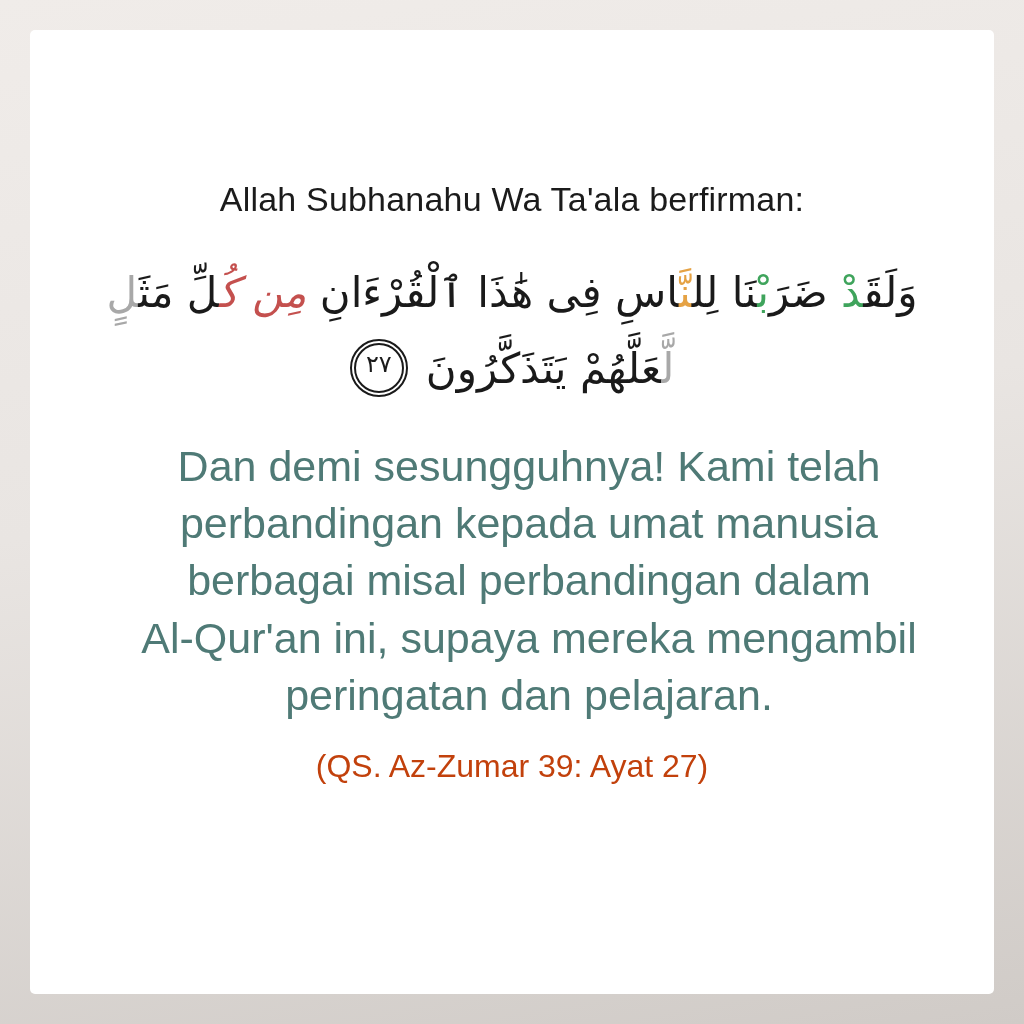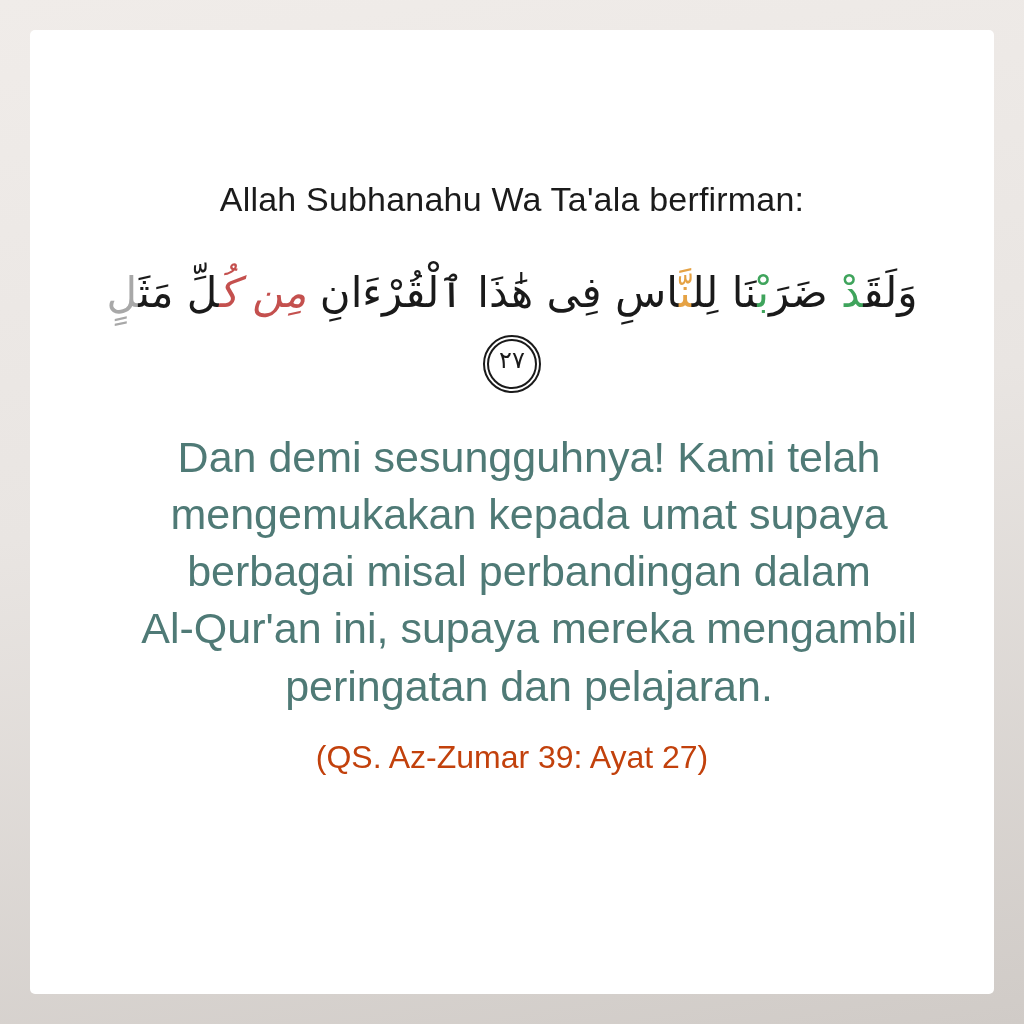--- a/index.html
+++ b/index.html
@@ -57,28 +57,31 @@
 <div class="frame">
   <div class="card">
 
     <div class="title">Allah Subhanahu Wa Ta'ala berfirman:</div>
 
     <div class="arabic arabic-line1">
       <span class="seg-black">وَلَقَ</span><span class="seg-green">دْ</span><span class="seg-black"> ضَرَ</span><span class="seg-green">بْ</span><span class="seg-black">نَا لِل</span><span class="seg-orange">نَّ</span><span class="seg-black">اسِ فِى هَٰذَا ٱلْقُرْءَانِ </span><span class="seg-red">مِن كُ</span><span class="seg-black">لِّ مَثَ</span><span class="seg-gray">لٍ</span>
     </div>
 
     <div class="arabic arabic-line2">
+      <span>
+        <span class="seg-gray">لَّ</span><span class="seg-black">عَلَّهُمْ يَتَذَكَّرُونَ</span>
+      </span>
       <span class="ayah-badge">
         <span>٢٧</span>
       </span>
     </div>
 
     <div class="translation">
       <div>Dan demi sesungguhnya! Kami telah</div>
-      <div>mengemukakan kepada umat supaya</div>
+      <div>perbandingan kepada umat manusia</div>
       <div>berbagai misal perbandingan dalam</div>
       <div>Al-Qur'an ini, supaya mereka mengambil</div>
       <div>peringatan dan pelajaran.</div>
     </div>
 
     <div class="reference">(QS. Az-Zumar 39: Ayat 27)</div>
 
   </div>
 </div>
 

